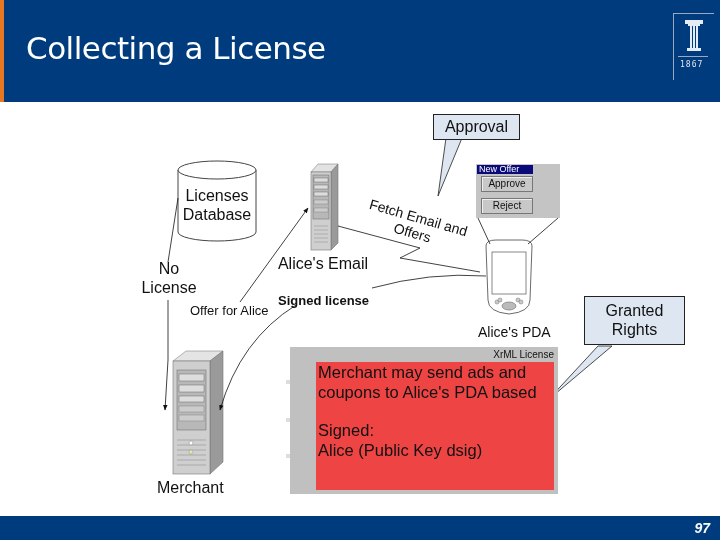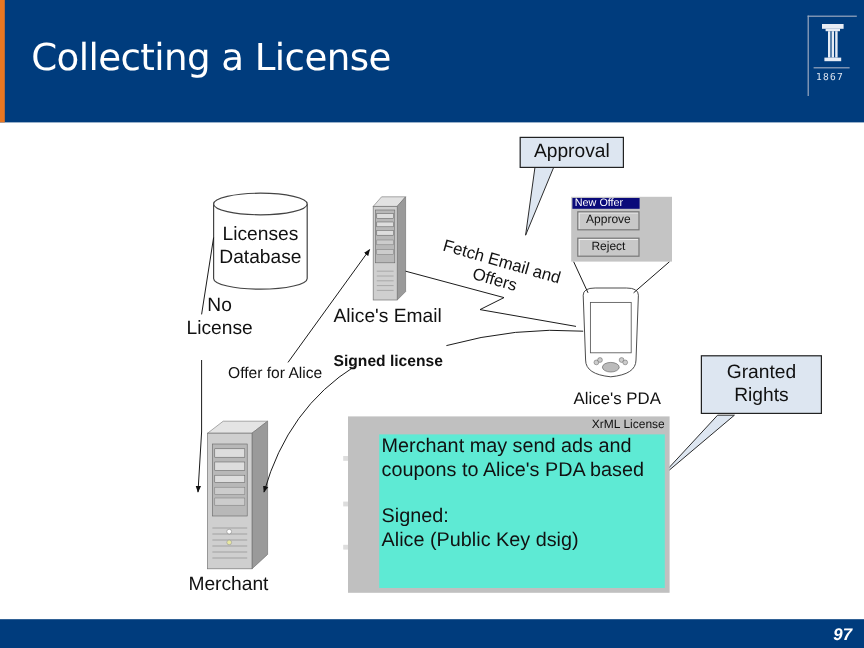--- a/index.html
+++ b/index.html
@@ -10,21 +10,21 @@
   .logo { position:absolute; left:673px; top:13px; width:40px; height:66px; border-left:1px solid #9aa9c0; border-top:1px solid #9aa9c0; }
   .logo-year { position:absolute; left:6px; top:46px; color:#dfe6f1; font-size:8px; font-family:"DejaVu Sans Mono", monospace; letter-spacing:1px; }
   .logo-rule { position:absolute; left:4px; top:42px; width:30px; height:1px; background:#9aa9c0; }
   .footer { position:absolute; left:0; top:516px; width:720px; height:24px; background:#003c7d;font-style:italic; }
   .page-num { position:absolute; right:10px; top:4px; color:#ffffff; font-size:14px; font-weight:bold; }
   .lbl { position:absolute; color:#111; font-size:16px; line-height:19px; text-align:center; white-space:nowrap; }
   .lbl-sm { font-size:13px; line-height:15px; }
   .callout { position:absolute; background:#dde6f1; border:1px solid #222; color:#111; font-size:16px; text-align:center; line-height:19px; }
   .license-panel { position:absolute; left:290px; top:347px; width:268px; height:147px; background:#c0c0c0; }
   .license-hdr { position:absolute; right:4px; top:2px; font-size:10px; color:#111; }
-  .license-body { position:absolute; left:26px; top:15px; width:238px; height:128px; background:#5eead4; font-size:16.5px; line-height:19.5px; color:#111; padding:1px 2px; box-sizing:border-box; }
+  .license-body { position:absolute; left:26px; top:15px; width:238px; height:128px; background:#ef4444; font-size:16.5px; line-height:19.5px; color:#111; padding:1px 2px; box-sizing:border-box; }
   .license-dot { position:absolute; left:-4px; width:4px; height:4px; background:#ddd; }
   .pda-popup { position:absolute; left:476px; top:164px; width:84px; height:54px; background:#c4c4c4; }
   .pda-popup-title { position:absolute; left:1px; top:1px; width:54px; height:9px; background:#0a0a7a; color:#fff; font-size:9px; line-height:9px; padding-left:2px; }
   .pda-btn { position:absolute; left:5px; width:50px; height:14px; background:#c8c8c8; border:1px solid #777; box-shadow: inset 1px 1px 0 #eee; font-size:10px; line-height:14px; text-align:center; color:#111; }
   svg.diagram { position:absolute; left:0; top:0; }
 </style>
 </head>
 <body>
 
 <div class="header">
@@ -121,21 +121,21 @@
   <polygon points="446,138 462,138 438,196" fill="#dde6f1" stroke="#222" stroke-width="0.8"></polygon>
 
   <polygon points="598,346 612,346 548,400" fill="#dde6f1" stroke="#222" stroke-width="0.8"></polygon>
 </svg>
 
 <div class="lbl" style="left:180px;top:186px;width:74px;">
   <div>Licenses</div>
   <div>Database</div>
 </div>
 
-<div class="lbl" style="left:134px;top:245px;width:70px;margin-left:14px;">
+<div class="lbl" style="left:134px;top:259px;width:70px;">
   <div>No</div>
   <div>License</div>
 </div>
 
 <div class="lbl" style="left:268px;top:254px;width:110px;">
   <div>Alice's Email</div>
 </div>
 
 <div class="lbl lbl-sm" style="left:190px;top:303px;">Offer for Alice</div>
 <div class="lbl lbl-sm" style="left:278px;top:293px;font-weight:bold;">Signed license</div>

